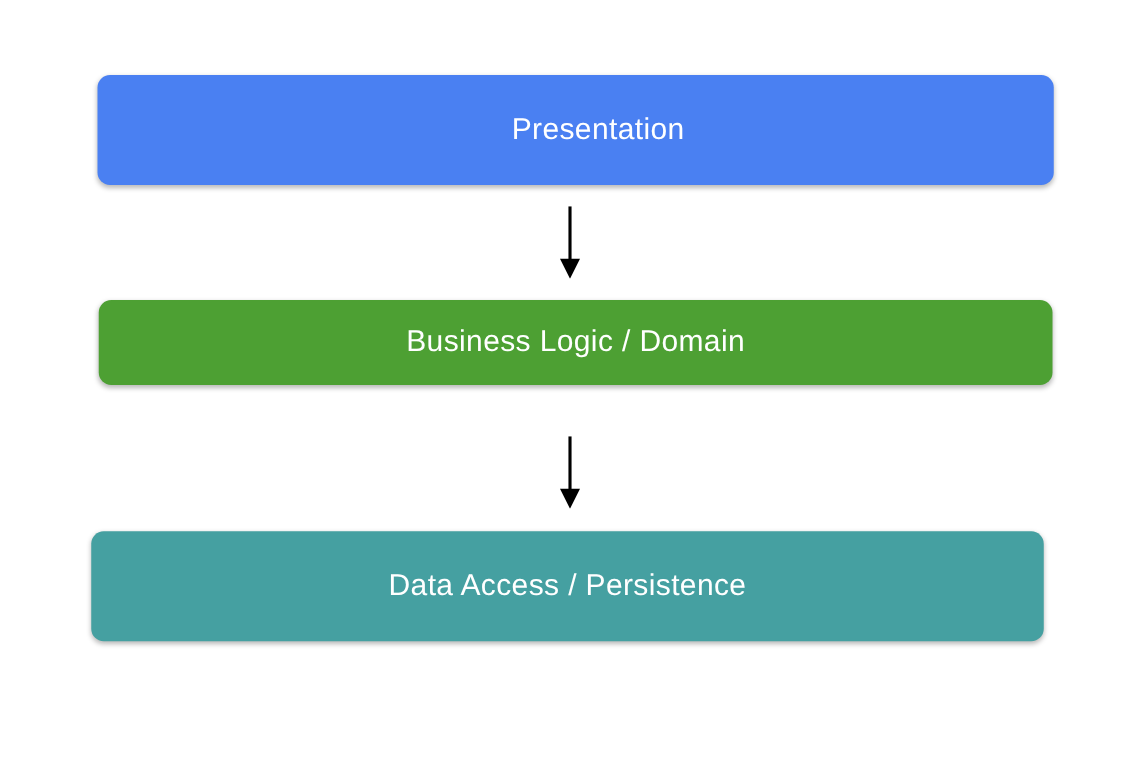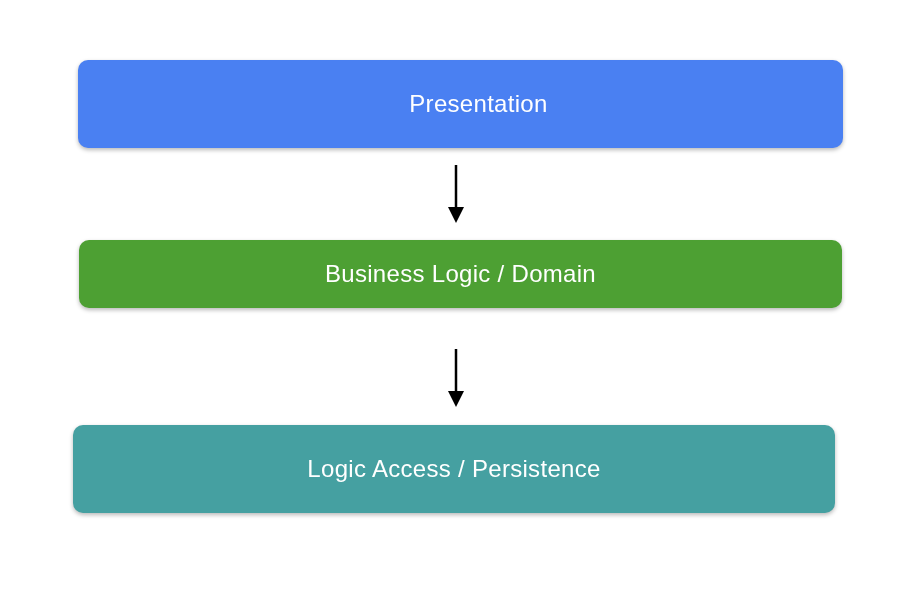--- a/index.html
+++ b/index.html
@@ -62,16 +62,16 @@
   </div>
 
   <div class="arrow" id="arrow-2" style="color: rgb(0, 0, 0);">
     <svg viewBox="0 0 18 58" xmlns="http://www.w3.org/2000/svg">
       <line x1="9" y1="0" x2="9" y2="44" stroke-width="2.5"></line>
       <polygon points="1,42 17,42 9,58"></polygon>
     </svg>
   </div>
 
   <div class="layer-box" id="box-data-access" style="background-color: rgb(69, 160, 161);">
-    <span class="layer-label">Logic Access / Persistence</span>
+    <span class="layer-label">Data Access / Persistence</span>
   </div>
 
 </div>
 
 </body></html>

